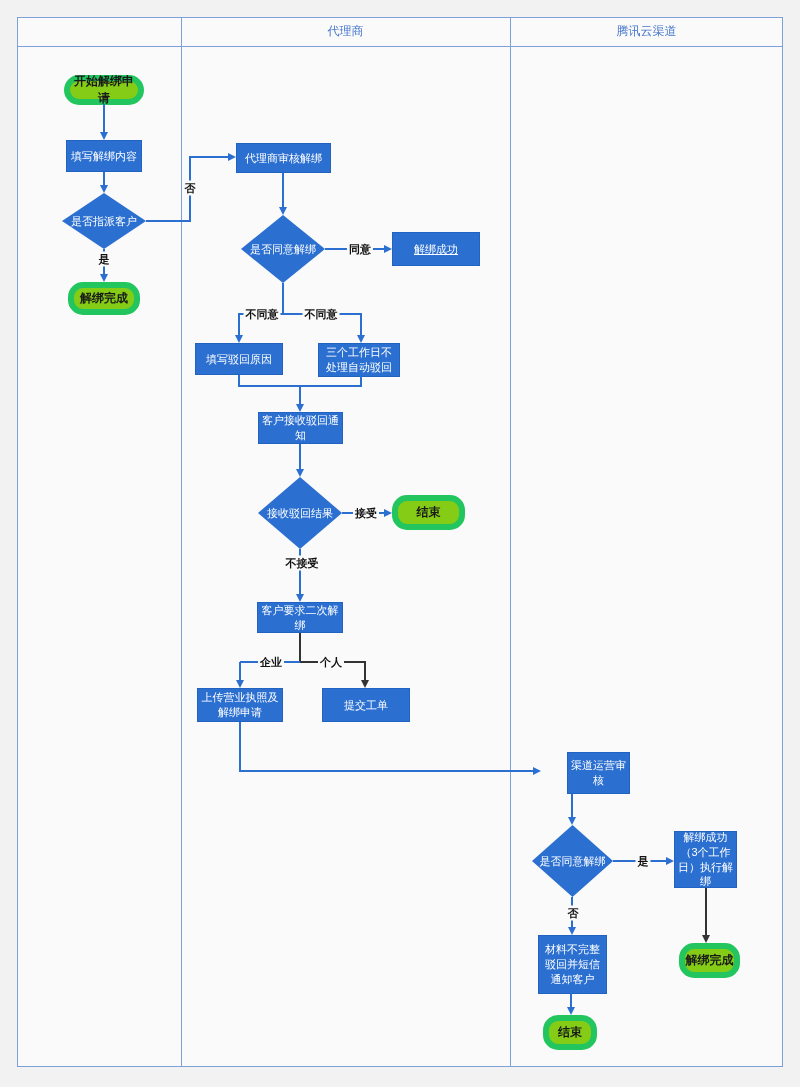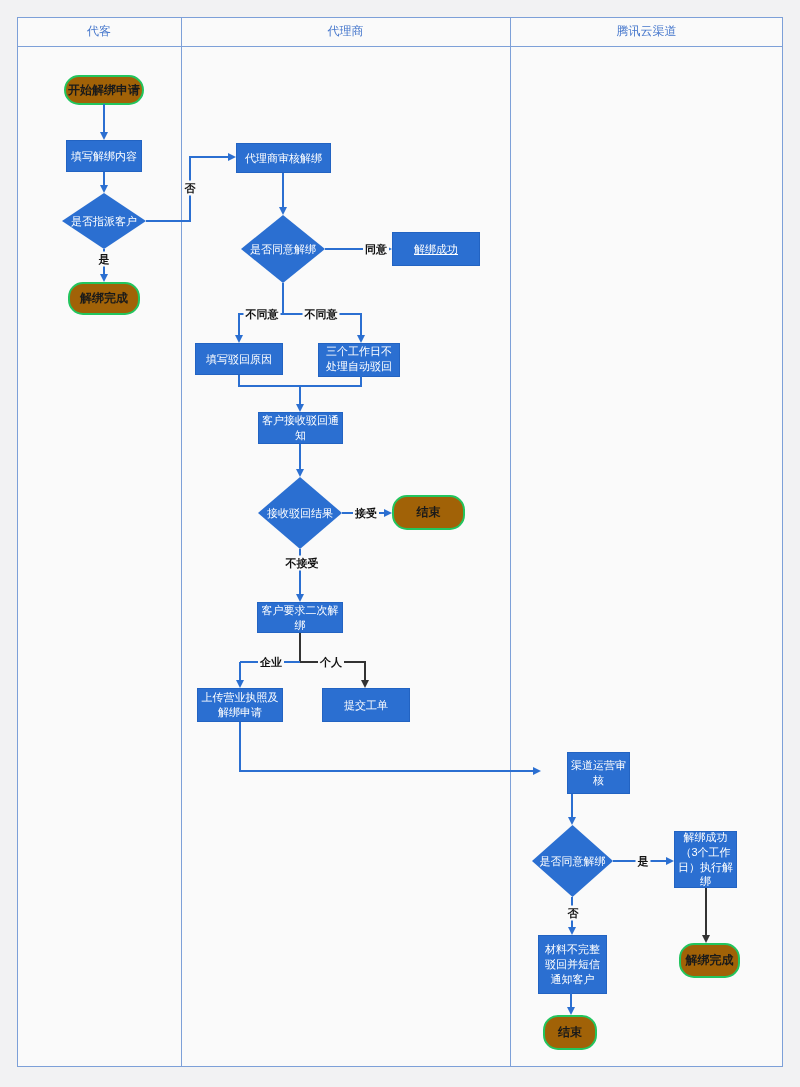--- a/index.html
+++ b/index.html
@@ -20,21 +20,21 @@
     position:absolute;height:29px;line-height:29px;text-align:center;
     color:#4677cc;font-size:12px;
   }
   .rect{
     position:absolute;background:#2b6fd1;border:1px solid #2263c2;
     color:#ffffff;font-size:11px;line-height:1.35;text-align:center;
     display:flex;align-items:center;justify-content:center;
     box-sizing:border-box;padding:2px 3px;word-break:break-all;
   }
   .terminal{
-    position:absolute;background:#a16207;border:2px solid #22c55e;border-radius:15px;
+    position:absolute;background:#84cc16;border:6px solid #22c55e;border-radius:15px;
     color:#1a1a1a;font-size:12px;font-weight:bold;text-align:center;
     display:flex;align-items:center;justify-content:center;box-sizing:border-box;
   }
   .diamond{position:absolute;}
   .diamond .shape{
     position:absolute;left:0;top:0;right:0;bottom:0;background:#2b6fd1;
     clip-path:polygon(50% 0,100% 50%,50% 100%,0 50%);
   }
   .diamond .dlabel{
     position:absolute;left:-6px;top:0;right:-6px;bottom:0;
@@ -57,40 +57,39 @@
 </head>
 <body>
 
 <div class="page">
 
   <div class="frame"></div>
   <div class="vdiv" style="left:181px;top:17px;height:1050px;"></div>
   <div class="vdiv" style="left:510px;top:17px;height:1050px;"></div>
   <div class="hdiv" style="left:17px;top:46px;width:766px;"></div>
 
-  <div class="lane-title" style="left:17px;top:17px;width:164px;">代客</div>
   <div class="lane-title" style="left:510px;top:17px;width:273px;">腾讯云渠道</div>
   <div class="lane-title" style="left:181px;top:17px;width:329px;">代理商</div>
 
   <div class="terminal" style="left:64px;top:75px;width:80px;height:30px;">开始解绑申请</div>
   <div class="rect" style="left:66px;top:140px;width:76px;height:32px;">填写解绑内容</div>
   <div class="diamond" style="left:62px;top:193px;width:84px;height:56px;">
     <div class="shape"></div>
     <div class="dlabel">是否指派客户</div>
   </div>
   <div class="terminal" style="left:68px;top:282px;width:72px;height:33px;">解绑完成</div>
 
   <div class="rect" style="left:236px;top:143px;width:95px;height:30px;">代理商审核解绑</div>
   <div class="diamond" style="left:241px;top:215px;width:84px;height:68px;">
     <div class="shape"></div>
     <div class="dlabel">是否同意解绑</div>
   </div>
   <div class="rect" style="left:392px;top:232px;width:88px;height:34px;text-decoration:underline;">解绑成功</div>
   <div class="rect" style="left:195px;top:343px;width:88px;height:32px;">填写驳回原因</div>
-  <div class="rect" style="left:318px;top:343px;width:82px;height:34px;font-family:Liberation Mono, monospace;">三个工作日不处理自动驳回</div>
+  <div class="rect" style="left:318px;top:343px;width:82px;height:34px;">三个工作日不处理自动驳回</div>
   <div class="rect" style="left:258px;top:412px;width:85px;height:32px;">客户接收驳回通知</div>
   <div class="diamond" style="left:258px;top:477px;width:84px;height:72px;">
     <div class="shape"></div>
     <div class="dlabel">接收驳回结果</div>
   </div>
   <div class="terminal" style="left:392px;top:495px;width:73px;height:35px;">结束</div>
   <div class="rect" style="left:257px;top:602px;width:86px;height:31px;">客户要求二次解绑</div>
   <div class="rect" style="left:197px;top:688px;width:86px;height:34px;">上传营业执照及解绑申请</div>
   <div class="rect" style="left:322px;top:688px;width:88px;height:34px;">提交工单</div>
 
@@ -154,21 +153,21 @@
   <div class="ad" style="left:567px;top:1007px;"></div>
 
   <div class="ar" style="left:228px;top:153px;"></div>
   <div class="ar" style="left:384px;top:245px;"></div>
   <div class="ar" style="left:384px;top:509px;"></div>
   <div class="ar" style="left:533px;top:767px;"></div>
   <div class="ar" style="left:666px;top:857px;"></div>
 
   <div class="elabel" style="left:190px;top:188px;">否</div>
   <div class="elabel" style="left:104px;top:259px;">是</div>
-  <div class="elabel" style="left:376px;top:249px;font-family:Liberation Serif, serif;">同意</div>
+  <div class="elabel" style="left:360px;top:249px;font-family:Liberation Serif, serif;">同意</div>
   <div class="elabel" style="left:262px;top:314px;">不同意</div>
   <div class="elabel" style="left:321px;top:314px;">不同意</div>
   <div class="elabel" style="left:366px;top:513px;">接受</div>
   <div class="elabel" style="left:302px;top:563px;">不接受</div>
   <div class="elabel" style="left:271px;top:662px;">企业</div>
   <div class="elabel" style="left:331px;top:662px;">个人</div>
   <div class="elabel" style="left:643px;top:861px;">是</div>
   <div class="elabel" style="left:573px;top:913px;">否</div>
 
 </div>

